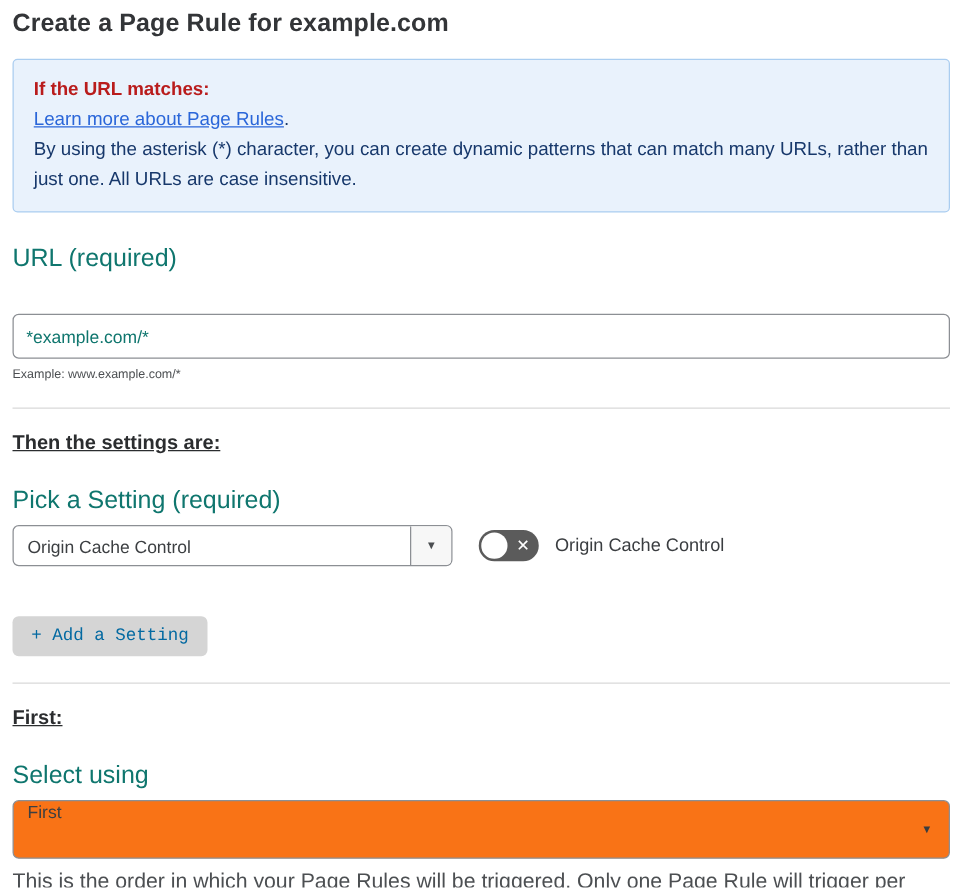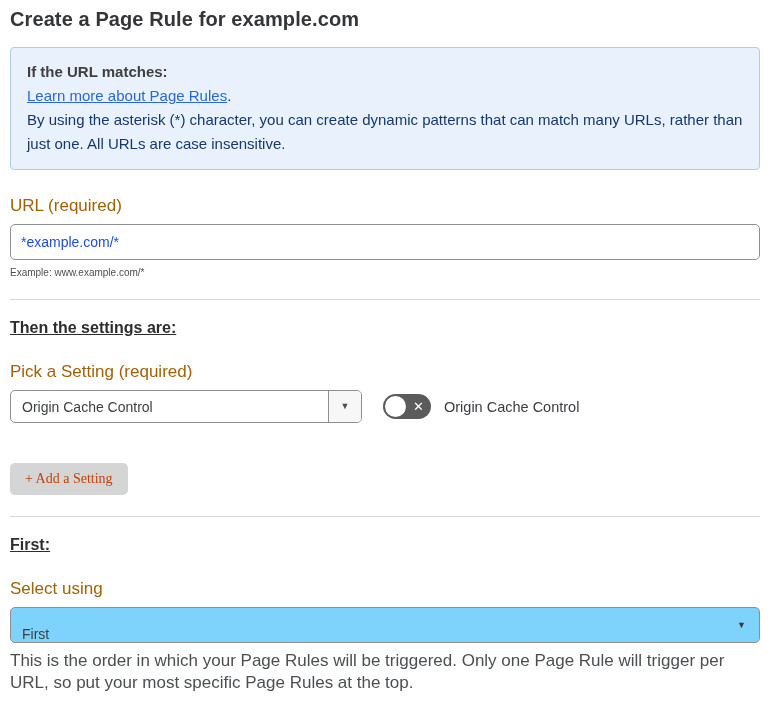--- a/index.html
+++ b/index.html
@@ -26,46 +26,47 @@
     border: 1px solid #aacdf0;
     border-radius: 4px;
     padding: 12px 16px 13px 16px;
     margin-bottom: 26px;
     font-size: 15px;
     line-height: 24px;
     color: #17386b;
   }
   .info-box .info-heading {
     font-weight: 700;
-    color: #404040;
+    color: #b91c1c;
   }
   .info-box a.info-link {
     color: #2a66d9;
     text-decoration: underline;
     cursor: pointer;
   }
   .info-box .info-link-suffix { color: #17386b; }
 
   .field-label {
-    font-size: 17px;
-    color: #a16207;
+    font-size: 20px;
+    color: #0f766e;
     margin-bottom: 8px;
   }
 
   .text-input {
     width: 100%;
     height: 32px;
     border: 1px solid #8c8f94;
     border-radius: 5px;
     padding: 17px 10px;
     font-size: 14px;
     font-family: "Liberation Sans", sans-serif;
-    color: #1d4ed8;
+    color: #0f766e;
     background: #fff;
     outline: none;
+    margin-top: 24px;
   }
 
   .helper-text {
     font-size: 10px;
     color: #4c4f52;
     margin-top: 7px;
   }
 
   hr.divider {
     border: none;
@@ -152,38 +153,38 @@
   .toggle-label {
     font-size: 14.5px;
     color: #3a3d40;
     margin-left: 13px;
   }
 
   .btn {
     display: inline-block;
     border: none;
     border-radius: 5px;
-    font-family: Liberation Serif, serif;
+    font-family: Liberation Mono, monospace;
     font-size: 14px;
     padding: 8px 15px;
     cursor: pointer;
-    color: #c2410c;
+    color: #0369a1;
     background: #d5d5d5;
   }
   .btn-add-setting { margin-top: 40px; }
 
   .select-full {
     position: relative;
     width: 100%;
-    height: 36px;
+    height: 47px;
     border: 1px solid #8c8f94;
     border-radius: 5px;
-    background: #7dd3fc;
-    display: flex;
-    align-items: flex-end;
+    background: #f97316;
+    display: flex;
+    align-items: flex-start;
     padding: 0 11px;
     font-size: 14px;
     color: #3c3f42;
     cursor: pointer;
   }
   .select-full .arrow-glyph {
     position: absolute;
     right: 13px;
     top: 50%;
     transform: translateY(-50%);

